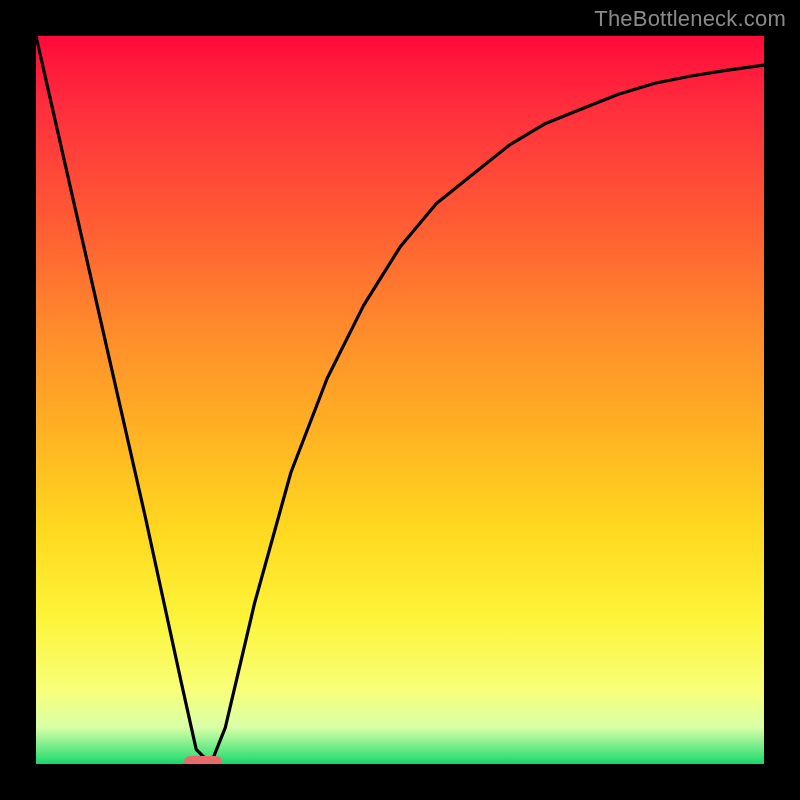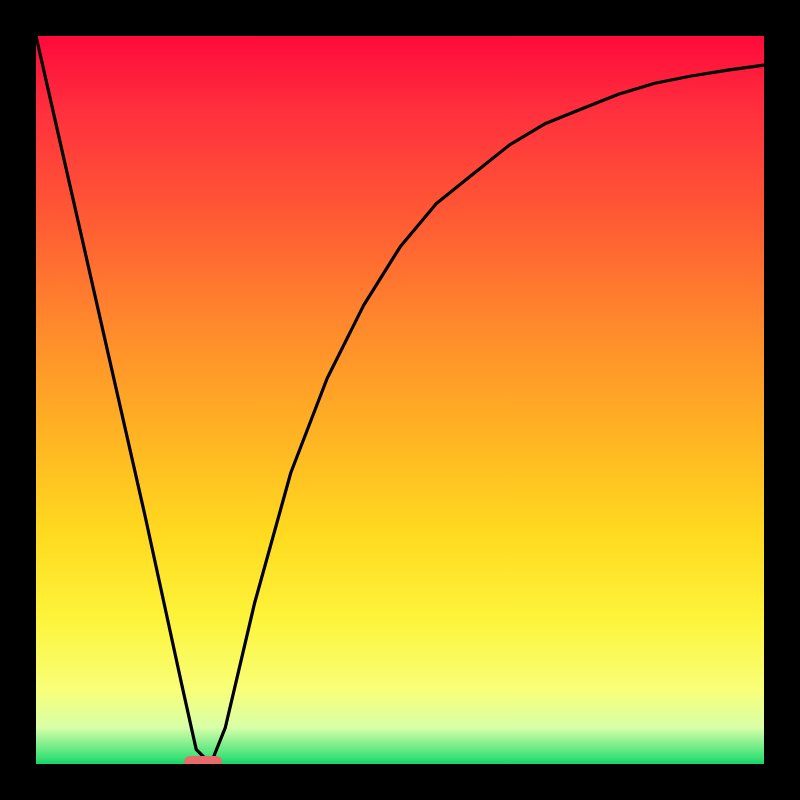--- a/index.html
+++ b/index.html
@@ -63,20 +63,21 @@
     border-radius: 8px;
     height: 12px;
     width: 38px;
   }
 </style>
 </head>
 <body>
 
 <div class="frame">
 
+  <div class="watermark">TheBottleneck.com</div>
 
   <div class="plot-area">
 
     <svg class="curve" viewBox="0 0 728 728" preserveAspectRatio="none">
       <path id="curve-path" fill="none" stroke="#000" stroke-width="3.2" stroke-linejoin="round" stroke-linecap="round" d="M0.0 0.0 L36.4 160.2 L72.8 320.3 L109.2 480.5 L145.6 647.9 L160.2 713.4 L174.7 728.0 L189.3 691.6 L218.4 567.8 L254.8 436.8 L291.2 342.2 L327.6 269.4 L364.0 211.1 L400.4 167.4 L436.8 138.3 L473.2 109.2 L509.6 87.4 L546.0 72.8 L582.4 58.2 L618.8 47.3 L655.2 40.0 L691.6 34.2 L728.0 29.1"></path>
     </svg>
 
     <div class="marker" id="min-marker" style="left: 148.44px; top: 720px;"></div>
 
   </div>

